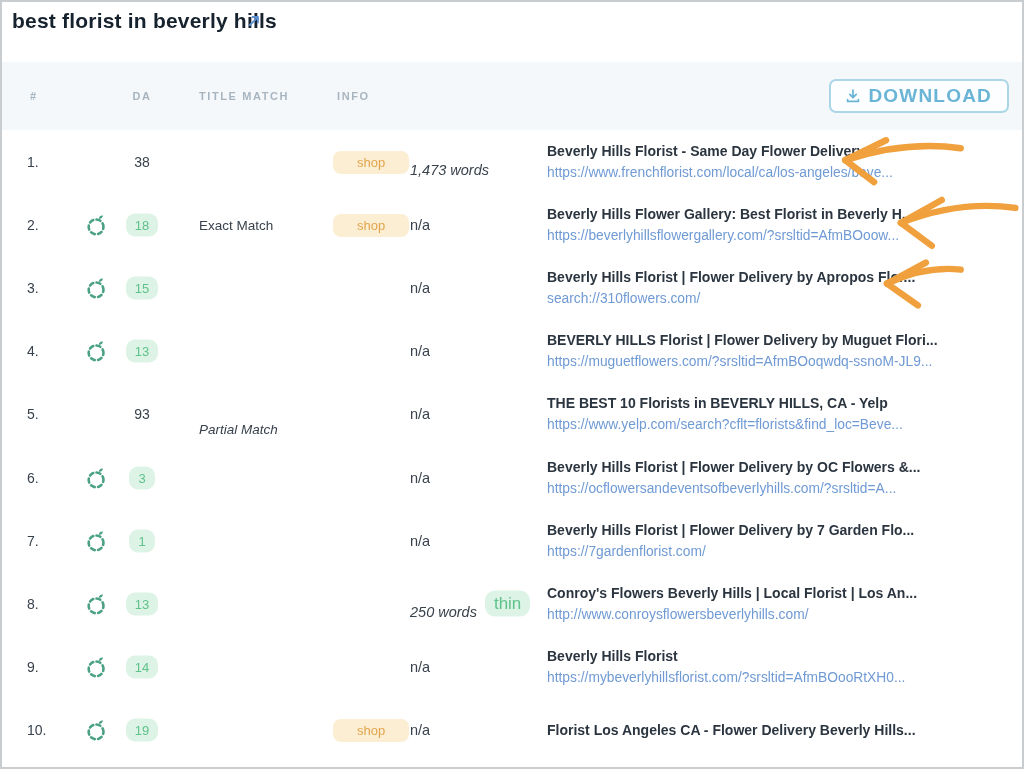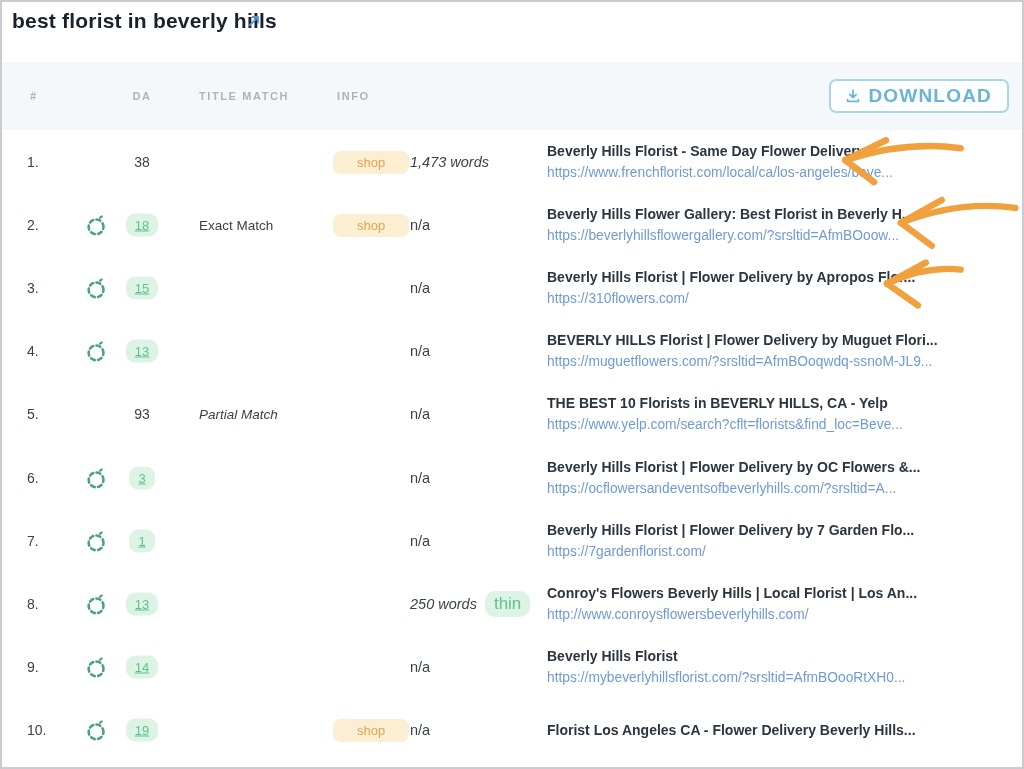--- a/index.html
+++ b/index.html
@@ -37,24 +37,24 @@
   
   .rows { position:absolute; top:128px; left:0; right:0; }
   .row { position:relative; height:63.2px; background:#fff; }
   .cell { position:absolute; top:50%; transform:translateY(-50%); }
   .c-rank { left:25px; font-size:14px; color:var(--text-dark); }
   .c-icon { left:83px; width:24px; height:24px; }
   .c-da { left:118px; width:44px; display:flex; justify-content:center; }
   .da-plain { font-size:14px; color:var(--text-dark); }
   .da-badge {
     background:var(--green-badge-bg); color:var(--green-badge-text);
-    font-size:13px; font-weight:500; padding:4px 9px; border-radius:9px; min-width:16px; text-align:center;text-decoration:underline;
+    font-size:13px; font-weight:500; padding:4px 9px; border-radius:9px; min-width:16px; text-align:center;
   }
   .c-match { left:197px; font-size:13.5px; color:var(--text-dark); }
-  .it { font-style:italic; }
+  .it { font-style:italic;margin-top:15px; }
   .c-shop { left:331px; }
   .shop-badge {
     background:var(--shop-bg); color:var(--shop-text);
     font-size:13px; padding:4px 24px; border-radius:8px;
   }
   .c-info { left:408px; display:flex; align-items:center; gap:8px; font-size:14.5px; color:var(--text-dark); }
   .thin-badge {
     background:var(--green-badge-bg); color:var(--green-badge-text);
     font-size:17px; padding:3px 9px; border-radius:10px; font-style:normal;
   }
@@ -136,21 +136,21 @@
               <circle cx="12" cy="15" r="8" fill="none" stroke="var(--green-icon)" stroke-width="2.8" stroke-dasharray="4.4 3.6" stroke-linecap="round"></circle>
             </g>
             <path d="M15 6.2 C15.2 3.6 17.2 2.4 19.4 2.8 C19.3 5.2 17.4 6.8 15 6.2 Z" fill="var(--green-icon)"></path>
           </svg></span>
         <div class="cell c-da">
           <span class="da-badge">15</span>
         </div>
         <div class="cell c-info">
           <span>n/a</span>
         </div>
-        <div class="cell c-result"><div class="r-title">Beverly Hills Florist | Flower Delivery by Apropos Flor...</div><a class="r-url">https://310flowers.com/</a></div>
+        <div class="cell c-result"><div class="r-title">Beverly Hills Florist | Flower Delivery by Apropos Flor...</div><a class="r-url">search://310flowers.com/</a></div>
       </div>
       <div class="row">
         <span class="cell c-rank">4.</span>
         <span class="cell c-icon"><svg viewBox="0 0 26 26" width="24" height="24">
             <g transform="rotate(-15 12 15)">
               <circle cx="12" cy="15" r="8" fill="none" stroke="var(--green-icon)" stroke-width="2.8" stroke-dasharray="4.4 3.6" stroke-linecap="round"></circle>
             </g>
             <path d="M15 6.2 C15.2 3.6 17.2 2.4 19.4 2.8 C19.3 5.2 17.4 6.8 15 6.2 Z" fill="var(--green-icon)"></path>
           </svg></span>
         <div class="cell c-da">

